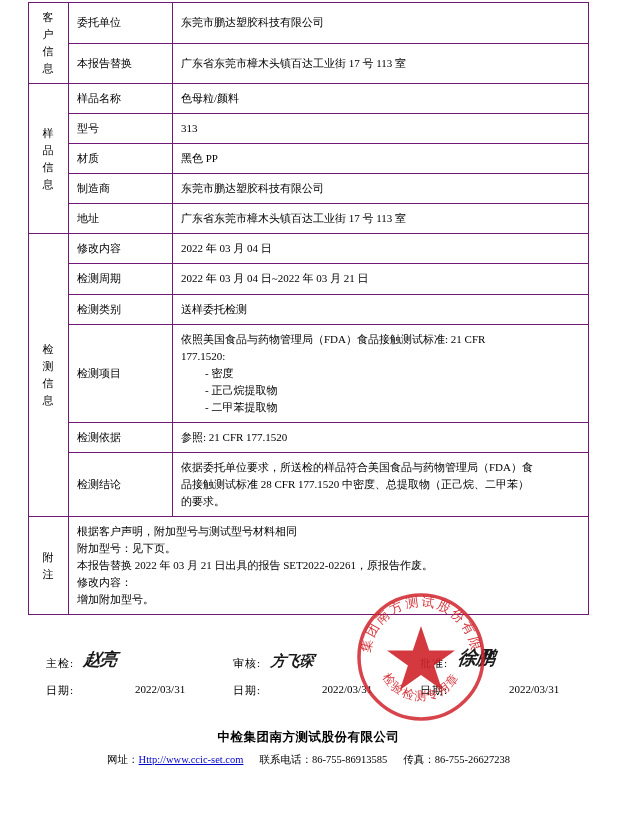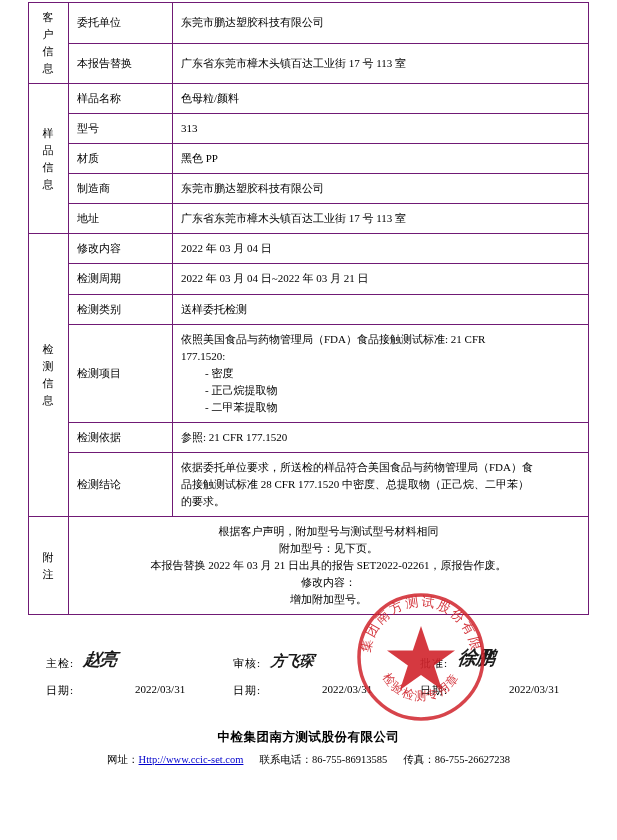--- a/index.html
+++ b/index.html
@@ -89,21 +89,20 @@
   td.value {
     padding-left: 10px;
   }
   .cell-multi { line-height: 1.75; }
   .indent-item { padding-left: 8px; margin-left: 16px; }
 
   
   td.remark-body {
     line-height: 1.85;
     padding: 7px 10px;
-    text-align: center;
   }
 
   
   .sig-wrap {
     position: relative;
     width: 561px;
     margin-top: 18px;
     height: 78px;
   }
   .sig-row {

